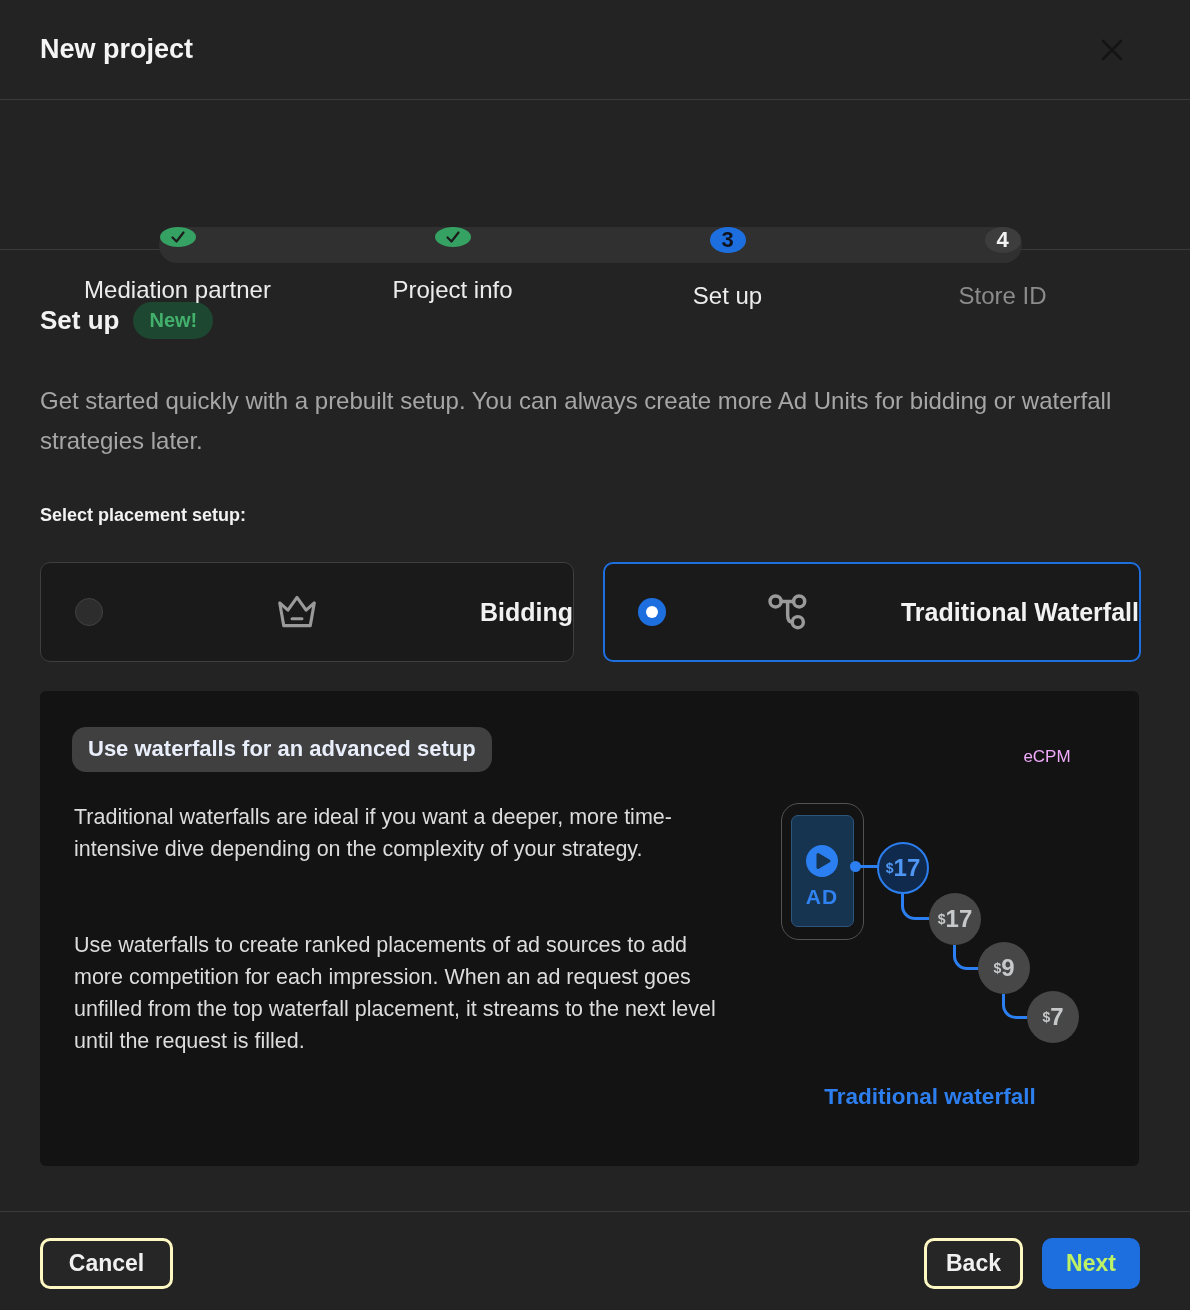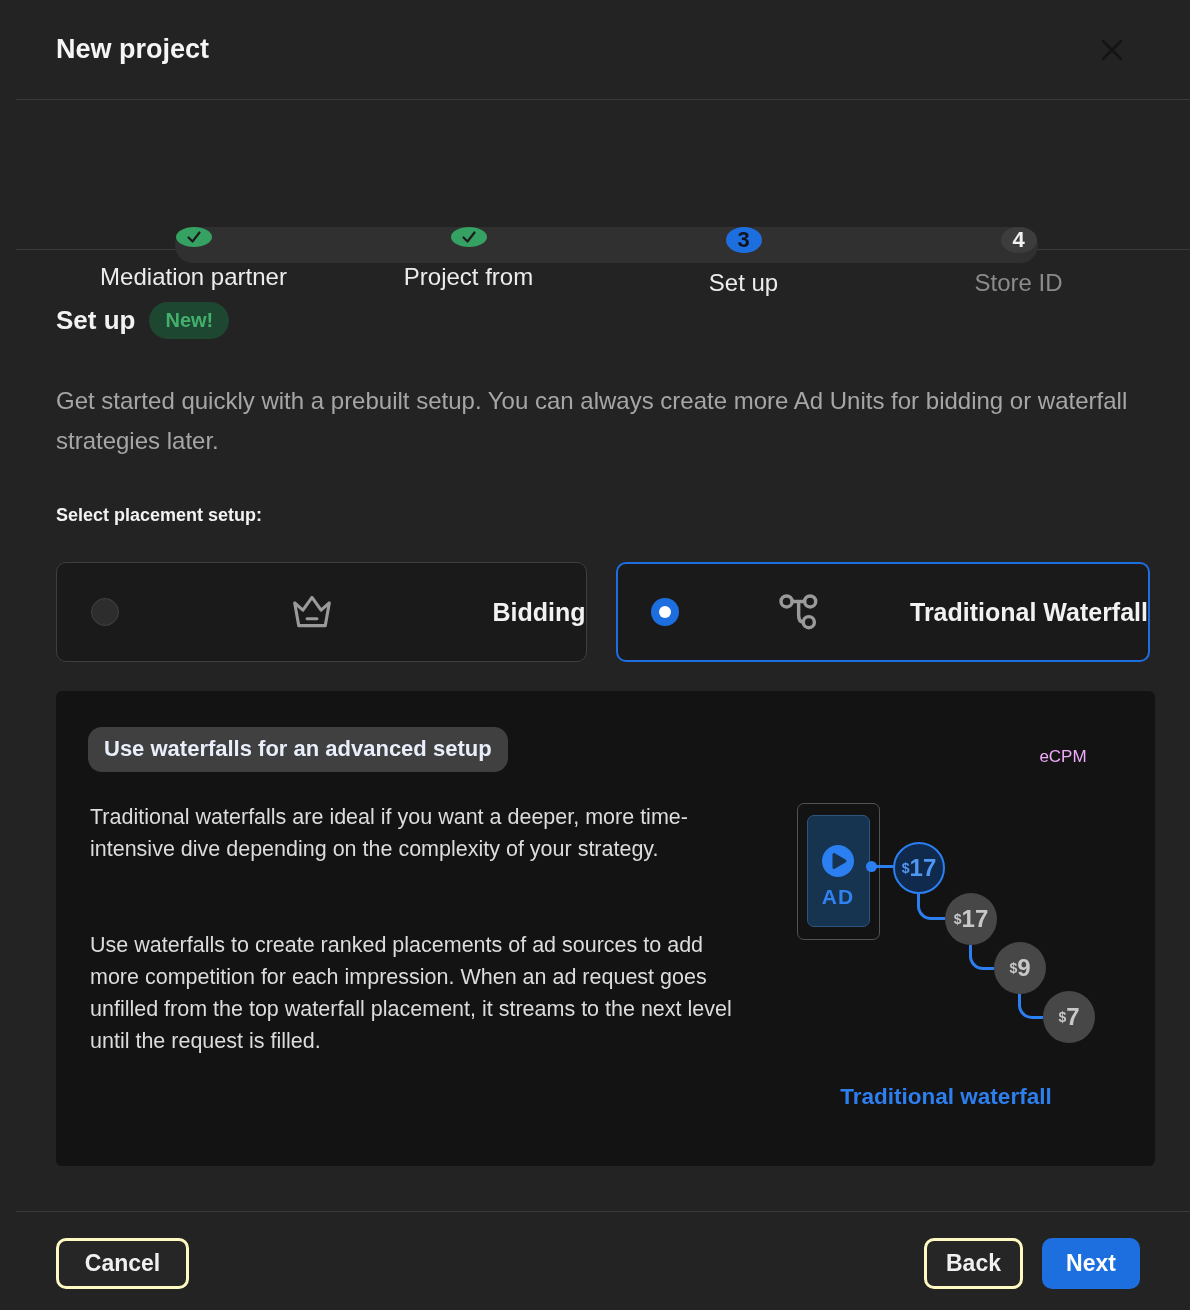--- a/index.html
+++ b/index.html
@@ -1,21 +1,21 @@
 <!DOCTYPE html>
 <html><head>
 <meta charset="utf-8">
 <style>
   * { margin:0; padding:0; box-sizing:border-box; }
   html,body { background:#111; }
   .modal {
     position:relative; width:1190px; height:1310px;
     background:#232323; color:#ececec;
     font-family:"Liberation Sans", sans-serif;
-    display:flex; flex-direction:column; overflow:hidden;padding-left:16px;
+    display:flex; flex-direction:column; overflow:hidden;
   }
   
   .hdr { height:100px; flex:0 0 auto; display:flex; align-items:center;
          justify-content:space-between; padding:0 60px 0 40px;
          border-bottom:1px solid #3a3a3a; }
   .hdr-title { font-size:27px; font-weight:700; color:#f5f5f5; }
   .close-btn { background:none; border:none; cursor:pointer; padding:4px; line-height:0; }
   
   .stepper { height:150px; flex:0 0 auto; position:relative;
              border-bottom:1px solid #3a3a3a; }
@@ -23,21 +23,21 @@
            background:#303030; border-radius:18px; }
   .steps { position:absolute; left:40px; top:0; width:1100px; height:100%;
            display:flex; }
   .step { width:275px; display:flex; flex-direction:column; align-items:center; }
   .step-circle { position:relative; margin-top:127px; width:36px; height:36px;
                  border-radius:50%; display:flex; align-items:center; justify-content:center;
                  font-size:22px; font-weight:700; }
   .step-circle.done   { background:#35a162; }
   .step-circle.active { background:#1d6fe0; color:#10131c; }
   .step-circle.todo   { background:#3d3d3d; color:#f2f2f2; }
-  .step-label { margin-top:16px; font-size:24px; font-weight:500; color:#ececec;text-align:center; }
+  .step-label { margin-top:29px; font-size:24px; font-weight:500; color:#ececec;text-align:center; }
   .step-label.dim { color:#8b8b8b; }
   
   .body { flex:1 1 auto; padding:0 40px; }
   .setup-row { margin-top:52px; display:flex; align-items:center; gap:14px; }
   .setup-h { font-size:26px; font-weight:700; color:#f2f2f2; }
   .new-badge { background:#1d4731; color:#43b06c; font-size:20px; font-weight:600;
                padding:7px 16px; border-radius:19px; }
   .intro { margin-top:42px; width:1096px; font-size:24px; line-height:40px; color:#a6a6a6; }
   .select-label { margin-top:44px; font-size:18px; font-weight:700; color:#f2f2f2; }
   .cards { margin-top:36px; display:flex; gap:29px; }
@@ -57,21 +57,21 @@
   .hl-title { position:absolute; left:32px; top:36px; background:#404040; color:#e9eefb;
               font-size:22px; font-weight:700; padding:9px 16px 10px; border-radius:14px; }
   .p1 { position:absolute; left:34px; top:110px; width:664px;
         font-size:21.5px; line-height:32px; color:#dcdcdc; }
   .p2 { position:absolute; left:34px; top:238px; width:664px;
         font-size:21.5px; line-height:32px; color:#dcdcdc; }
   .ecpm { position:absolute; left:962px; top:56px; width:90px; text-align:center;
           font-size:17px; color:#f0abfc; }
   
   .phone { position:absolute; left:741px; top:112px; width:83px; height:137px;
-           border:1.5px solid #525252; border-radius:7px; }
+           border:1.5px solid #525252; border-radius:18px; }
   .screen { position:absolute; left:8.5px; top:10.5px; width:63px; height:112px;
             background:#16334f; border:1px solid #2e557e; border-radius:7px;
             display:flex; flex-direction:column; align-items:center; }
   .play-wrap { margin-top:28px; line-height:0; }
   .ad-label { margin-top:7px; color:#2f82f0; font-size:21px; font-weight:600; letter-spacing:1px; }
   .conn-dot  { position:absolute; left:810px; top:170px; width:11px; height:11px;
                border-radius:50%; background:#2b7ff0; }
   .conn-line { position:absolute; left:818px; top:174px; width:21px; height:3px;
                background:#2b7ff0; }
   
@@ -94,21 +94,21 @@
              font-size:22.5px; font-weight:700; color:#2d7ff0; }
   
   .ftr { flex:0 0 auto; height:99px; border-top:1px solid #3a3a3a;
          display:flex; justify-content:space-between; align-items:flex-start;
          padding:26px 50px 0 40px; }
   .btn { height:51px; border-radius:10px; font-family:"Liberation Sans",sans-serif;
          font-size:23px; font-weight:700; cursor:pointer; }
   .btn.ghost { background:#262626; border:3px solid #fef9c3; color:#f0f0f0; }
   .btn.cancel { width:133px; }
   .btn.back   { width:99px; }
-  .btn.next   { width:98px; background:#1d6fe0; border:none; color:#ffffff; margin-left:19px; }
+  .btn.next   { width:98px; background:#1d6fe0; border:none; color:#bef264; margin-left:19px; }
   .ftr-right { display:flex; }
 </style>
 </head>
 <body>
 
 <div class="modal">
 
   <div class="hdr">
     <div class="hdr-title">New project</div>
     <button class="close-btn">
@@ -128,21 +128,21 @@
           </svg>
         </div>
         <div class="step-label">Mediation partner</div>
       </div>
       <div class="step">
         <div class="step-circle done">
           <svg width="20" height="20" viewBox="0 0 20 20">
             <path d="M4.5 10.5 L8.5 14.5 L15.5 5.5" fill="none" stroke="#1c1c1c" stroke-width="2.2" stroke-linecap="round" stroke-linejoin="round"></path>
           </svg>
         </div>
-        <div class="step-label">Project from</div>
+        <div class="step-label">Project info</div>
       </div>
       <div class="step">
         <div class="step-circle active">
           <span>3</span>
         </div>
         <div class="step-label">Set up</div>
       </div>
       <div class="step">
         <div class="step-circle todo">
           <span>4</span>

